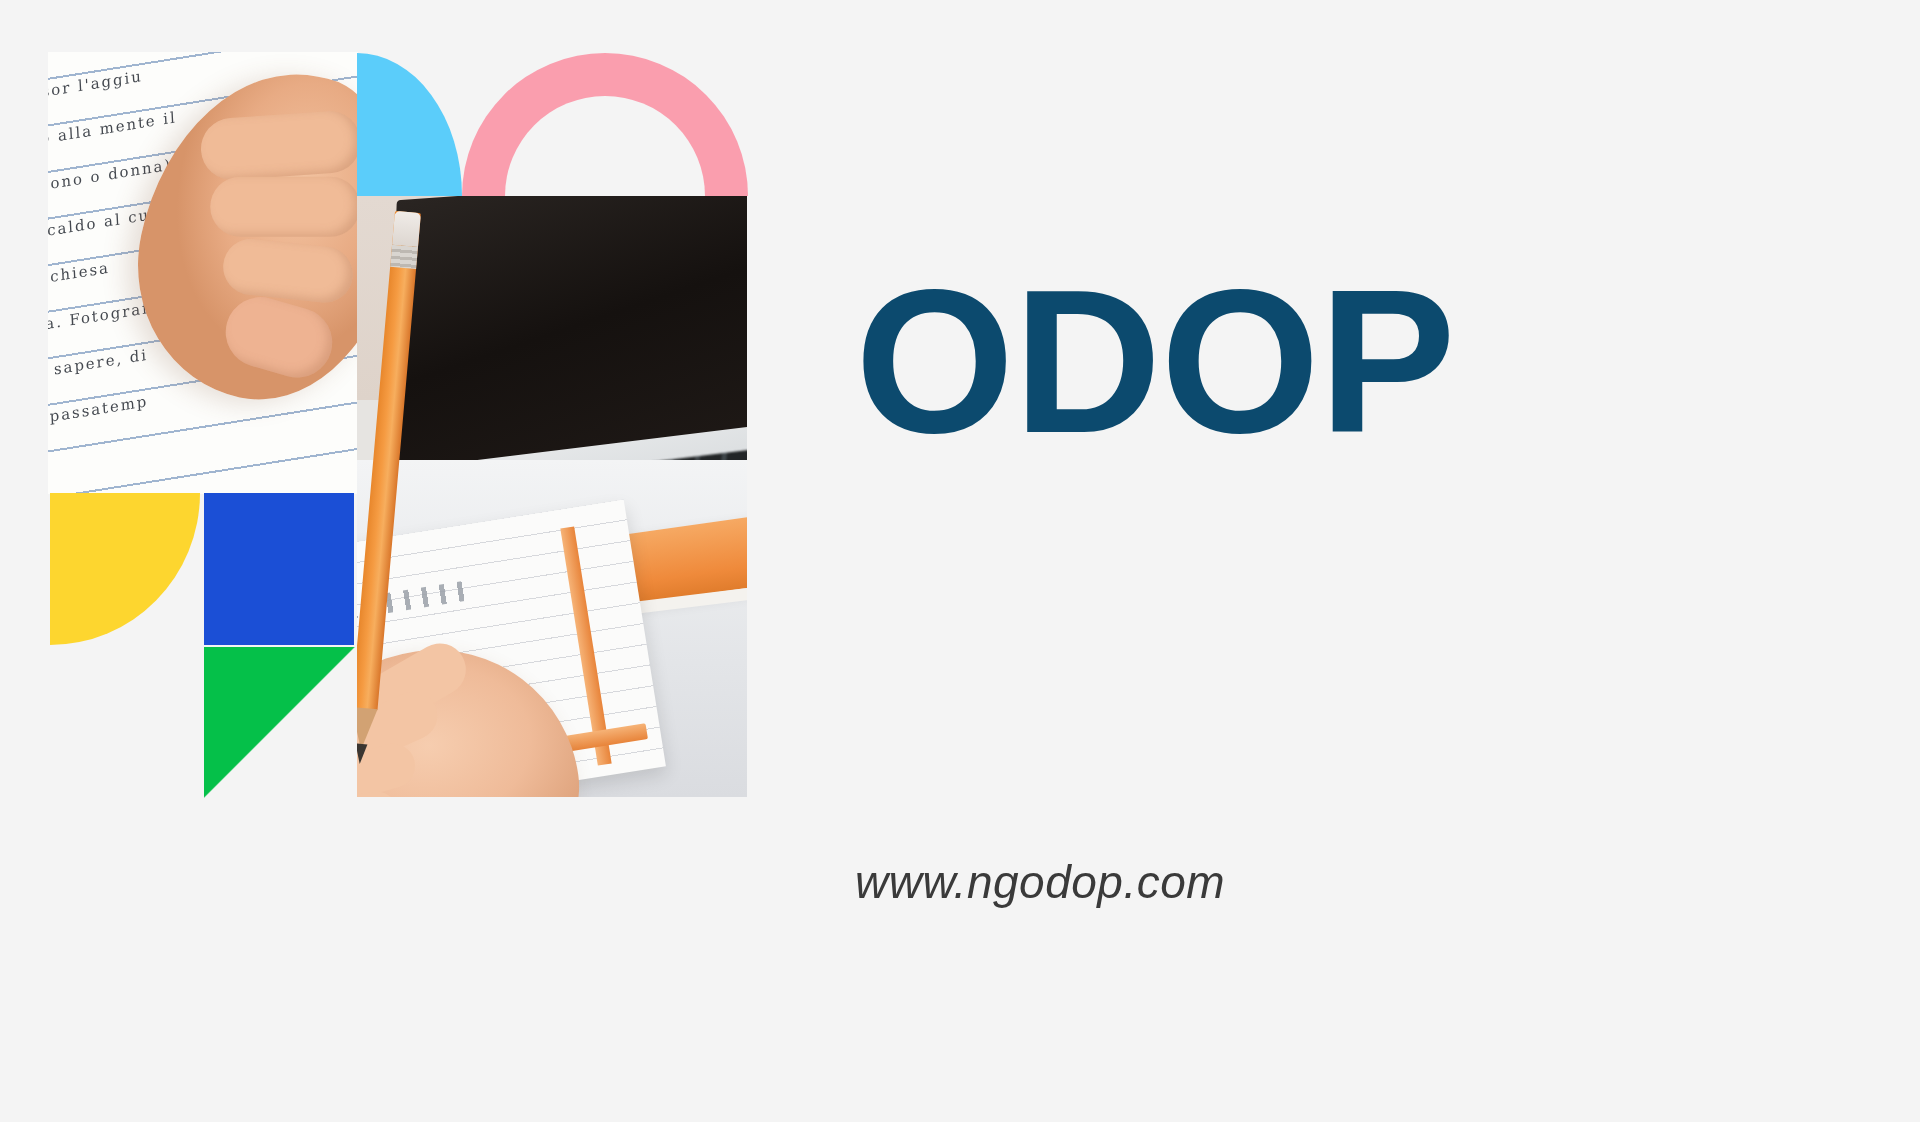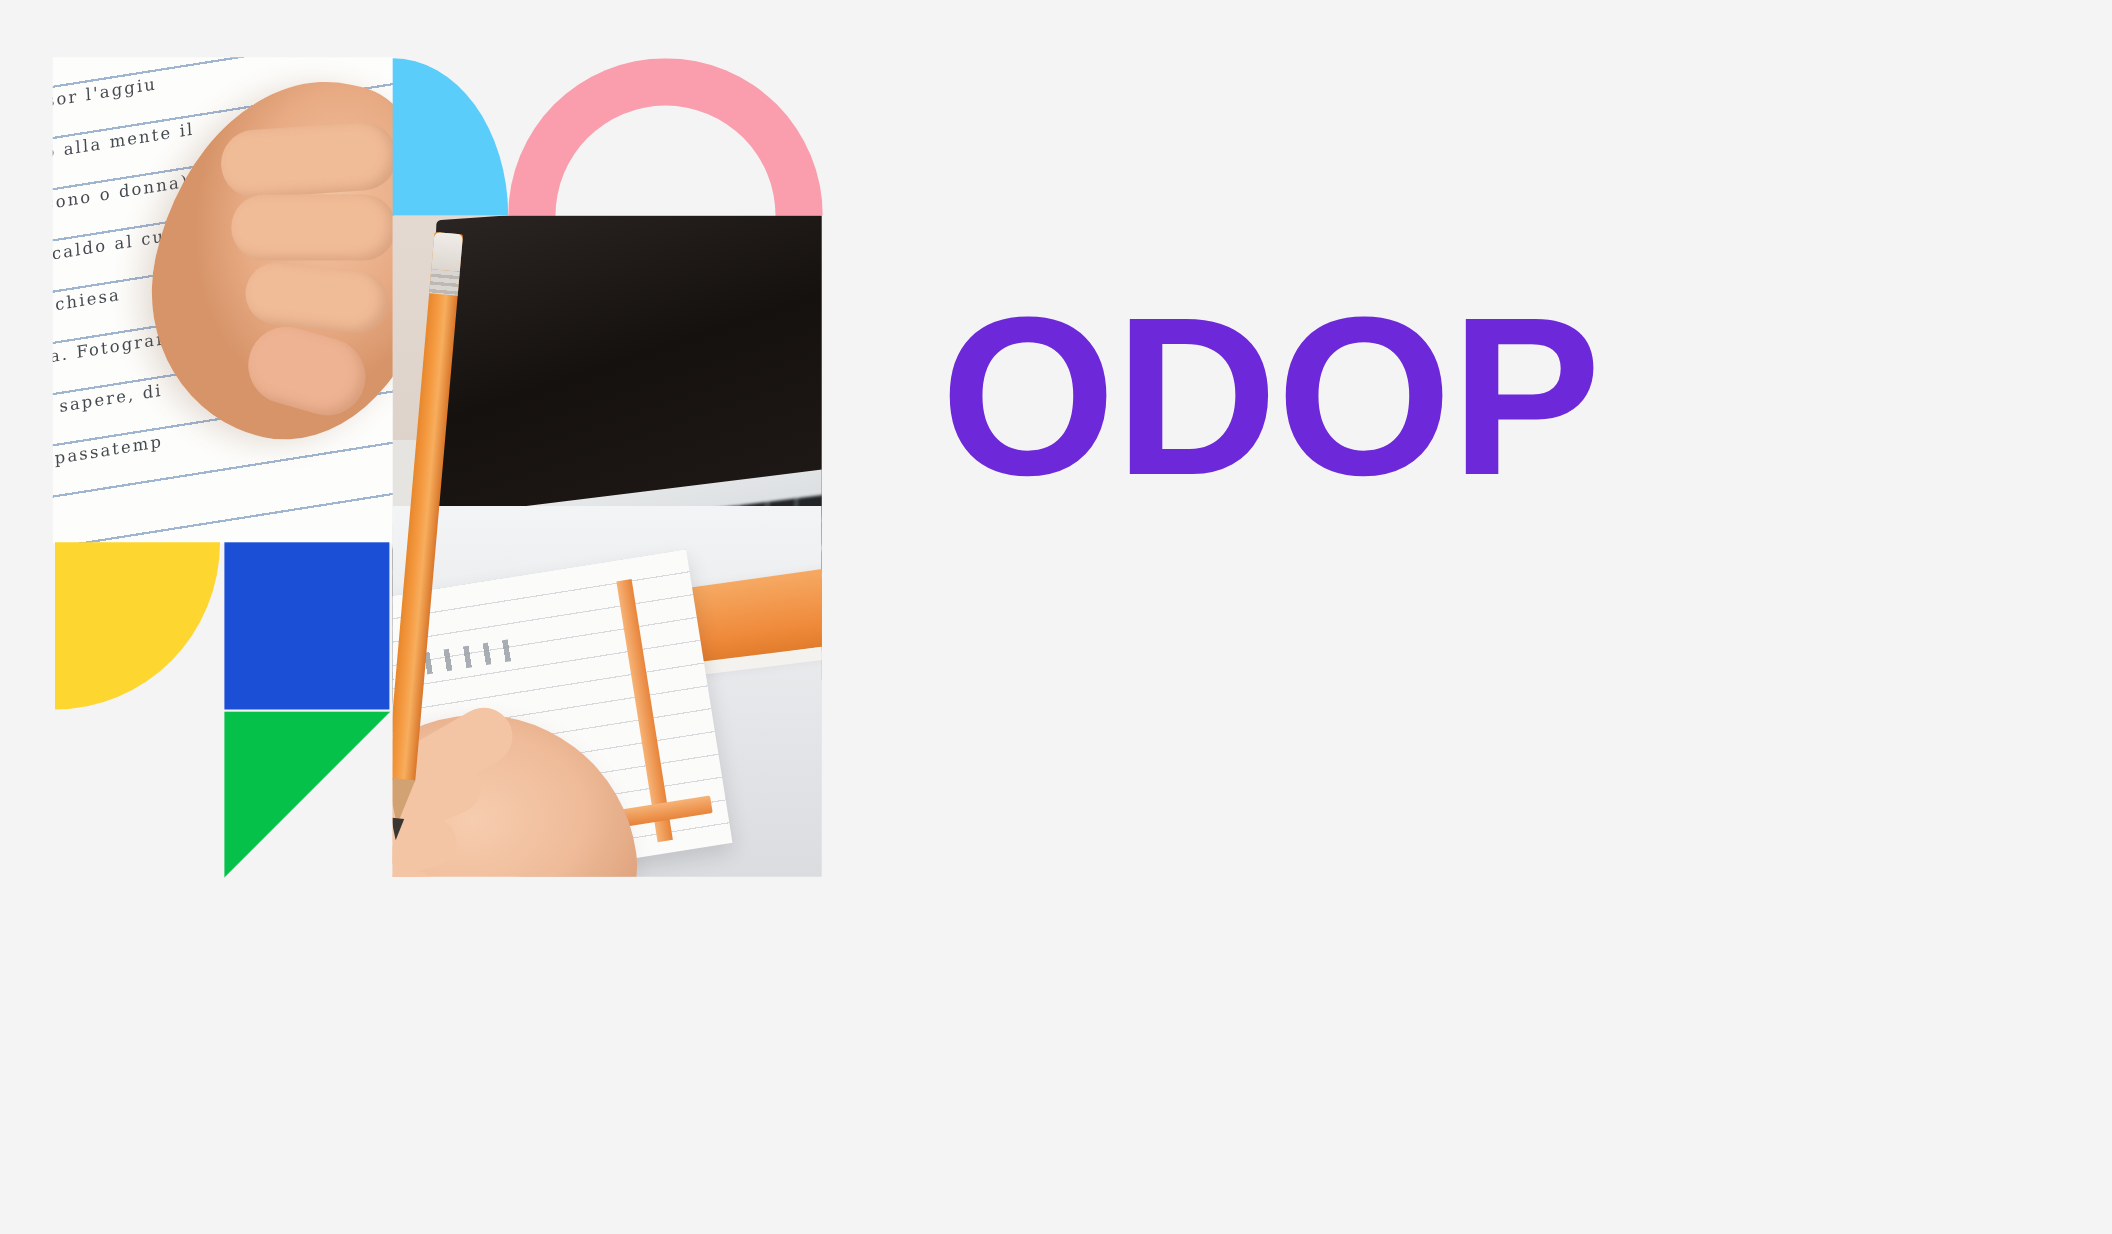--- a/index.html
+++ b/index.html
@@ -257,21 +257,21 @@
 
   
   .text-block { position:absolute; left:855px; top:0; width:1000px; height:1122px; }
 
   .title-odop {
     position:absolute; left:0; top:258px;
     font-size:205px;
     font-weight:700;
     letter-spacing:-1px;
     line-height:1;
-    color:#6d28d9;
+    color:#0c4a6e;
     font-family:"Liberation Sans", sans-serif;
   }
   .title-year {
     position:absolute; left:0; top:510px;
     font-size:160px;
     font-weight:700;
     letter-spacing:-1px;
     line-height:1;
     color:#fa4f1e;
     font-family:"Liberation Sans", sans-serif;
@@ -345,15 +345,16 @@
 
     <div class="shape-blue-quarter"></div>
     <div class="shape-pink-arch"></div>
     <div class="shape-yellow-quarter"></div>
     <div class="shape-blue-square"></div>
     <div class="shape-green-triangle"></div>
   </div>
 
   <div class="text-block">
     <div class="title-odop">ODOP</div>
+    <div class="website">www.ngodop.com</div>
   </div>
 
 </div>
 
 </body></html>

